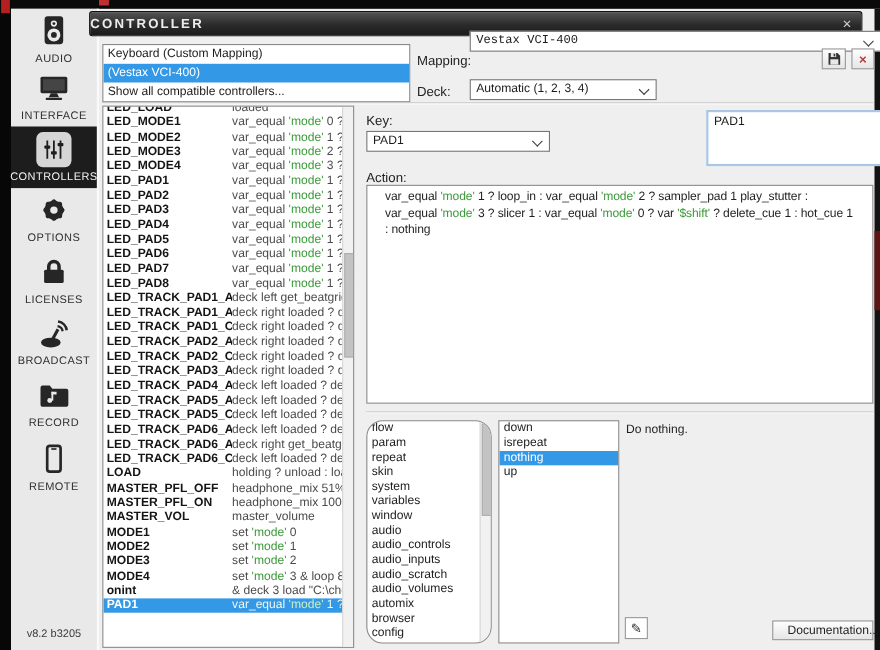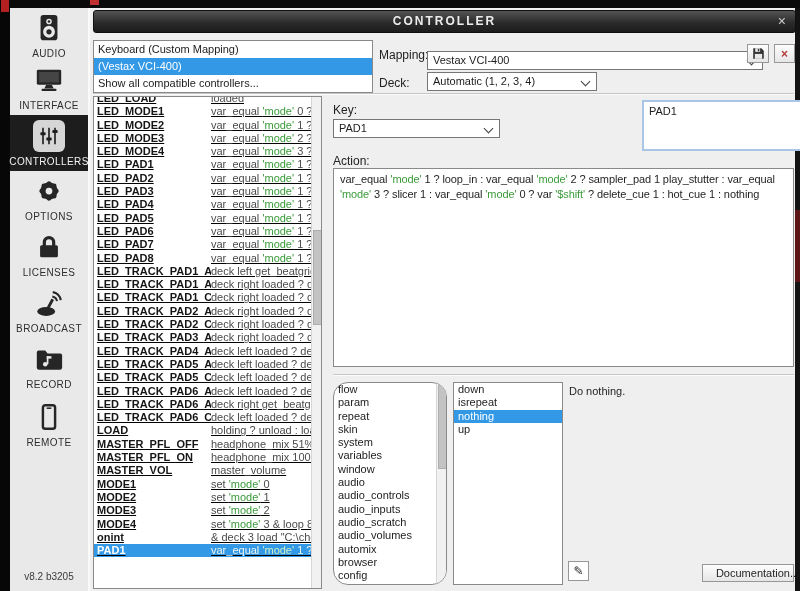--- a/index.html
+++ b/index.html
@@ -25,24 +25,24 @@
   #item-controllers{top:107px;height:56px;background:#1d1d1d;justify-content:center;gap:4px;}
   #item-controllers .s-label{color:#f3f3f3;}
   #item-options{top:168px;text-align:center;} #item-licenses{top:224px;} #item-broadcast{top:280px;}
   #item-record{top:336px;} #item-remote{top:394px;}
   .icon-chip{width:32px;height:32px;background:#d6d6d6;border-radius:6px;
              display:flex;align-items:center;justify-content:center;}
   #version{position:absolute;bottom:9px;width:100%;text-align:center;
            font-size:10px;color:#3c3c3c;}
 
   
-  #titlebar{position:absolute;left:93px;top:10px;width:701px;height:21px;
+  #titlebar{position:absolute;left:81px;top:10px;width:701px;height:21px;
             border-radius:3px;border:1px solid #101010;
             background:linear-gradient(#545454,#2b2b2b 55%,#1c1c1c);
-            color:#ececec;text-align:center;font-size:12px;font-weight:bold;
+            color:#ececec;text-align:left;font-size:12px;font-weight:bold;
             letter-spacing:2px;line-height:20px;}
   #close-btn{position:absolute;right:9px;top:0;font-size:14px;font-weight:normal;
              color:#cfcfcf;letter-spacing:0;cursor:default;}
 
   
   .listbox{position:absolute;background:#fff;border:1px solid #898989;overflow:hidden;}
   .lrow{height:17px;line-height:17px;font-size:11px;color:#1c1c1c;
         padding-left:4px;white-space:nowrap;overflow:hidden;}
   .sel{background:var(--sel);color:#fff;}
   .lbl{position:absolute;font-size:12px;color:#222;}
@@ -54,29 +54,29 @@
         transform:rotate(45deg);}
   .btn{position:absolute;box-sizing:border-box;border:1px solid #979797;
        background:linear-gradient(#fdfdfd,#e6e6e6);font-family:inherit;
        display:flex;align-items:center;justify-content:center;padding:0;}
   .hline{position:absolute;height:0;border-top:1px solid #c6c6c6;
          border-bottom:1px solid #fbfbfb;}
 
   
   #controller-list{left:93px;top:40px;width:278px;height:51px;}
   #mapping-label{left:379px;top:48px;} #deck-label{left:379px;top:76px;}
-  #mapping-combo{left:427px;top:51px;width:336px;}
+  #mapping-combo{left:427px;top:28px;width:374px;font-family:Liberation Mono, monospace;}
   #deck-combo{left:427px;top:72px;width:170px;}
   #save-btn{left:747px;top:44px;width:22px;height:19px;}
   #delete-btn{left:774px;top:44px;width:21px;height:19px;
               color:#b43c3c;font-size:12px;font-weight:bold;}
   #hline1{left:93px;top:93px;width:701px;}
 
   
-  #key-list{left:93px;top:96px;width:227px;height:491px;text-decoration:underline;}
+  #key-list{left:93px;top:96px;width:227px;height:491px;}
   #key-rows{margin-top:-5px;}
   .krow{display:flex;height:13.3px;line-height:13.4px;font-size:11px;}
   .kname{width:114px;padding-left:3px;font-weight:bold;color:#151515;
          white-space:nowrap;overflow:hidden;flex:none;}
   .kact{flex:1;color:#4b4b4b;white-space:nowrap;overflow:hidden;}
   .krow.sel .kname{color:#fff;}
   .krow.sel .kact{color:#eef6ee;}
   .q{color:var(--green);}
   .sel .q{color:#cdeec4;}
   .vscroll{position:absolute;right:0;top:0;width:10px;height:100%;
@@ -88,21 +88,21 @@
   
   #key-label{left:333px;top:103px;}
   #key-combo{left:333px;top:119px;width:167px;}
   #learn-box{position:absolute;left:642px;top:100px;width:150px;height:41px;
              background:#fff;border:2px solid #a9c7e4;font-size:11px;
              color:#1c1c1c;padding:3px 5px;}
   #action-label{left:333px;top:154px;}
   #action-box{position:absolute;left:333px;top:168px;width:461px;height:199px;
               background:#fff;border:1px solid #898989;box-sizing:border-box;
               font-size:11px;letter-spacing:-.1px;line-height:15px;color:#1f1f1f;
-              padding:3px 6px;}
+              padding:3px 16px;}
   #hline2{left:333px;top:374px;width:461px;}
 
   
   #cat-list{left:333px;top:382px;width:112px;height:201px;border-radius:15px;}
   #verb-list{left:453px;top:382px;width:108px;height:201px;}
   #cat-list .lrow,#verb-list .lrow{height:13.3px;line-height:13.4px;}
   #desc{position:absolute;left:569px;top:385px;width:220px;font-size:11px;color:#1f1f1f;}
   #pencil-btn{left:568px;top:561px;width:21px;height:20px;background:#fff;font-size:12px;color:#222;}
   #doc-btn{left:702px;top:564px;width:92px;height:18px;font-size:11px;color:#1f1f1f;padding-left:19px;}
 </style>

